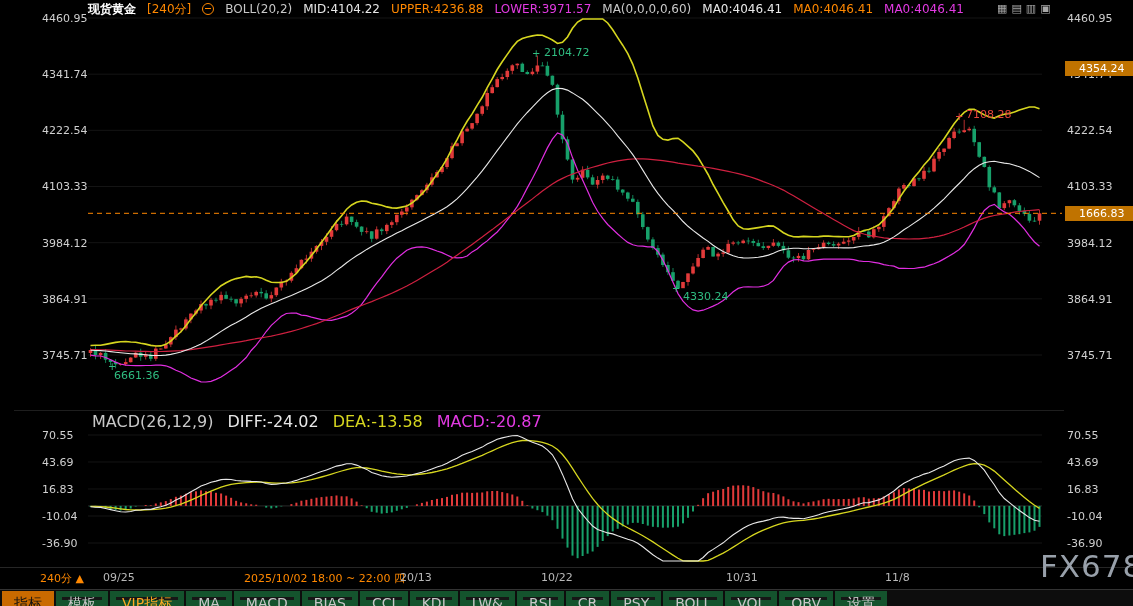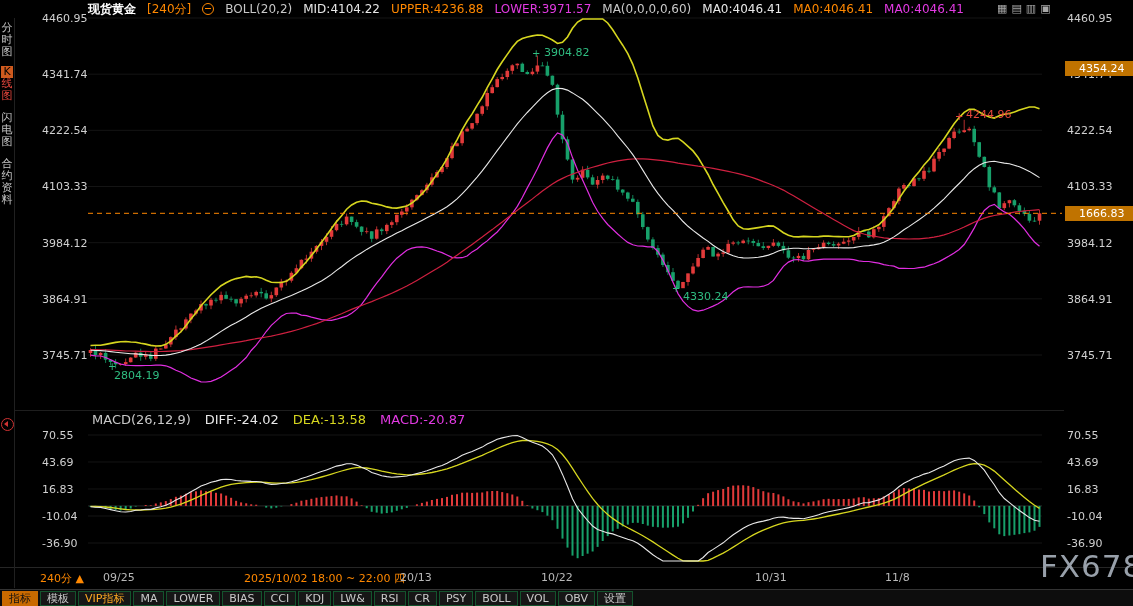--- a/index.html
+++ b/index.html
@@ -27,30 +27,30 @@
   
   #chart-svg{position:absolute;left:0;top:0;z-index:1;}
   
   .axL{position:absolute;left:42px;font-size:11px;color:#d0d0d0;z-index:2;}
   .axR{position:absolute;left:1067px;font-size:11px;color:#d0d0d0;z-index:2;}
   .tag{position:absolute;left:1065px;width:54px;background:#c07300;color:#fff;font-size:11px;
        padding:1px 14px;z-index:3;}
   .ann{position:absolute;font-size:11px;z-index:3;}
   .mark{position:absolute;font-size:10px;z-index:3;}
   .g{color:#2fbd81;} .r{color:#e8473d;}
-  .macd-legend{position:absolute;left:92px;top:412px;display:flex;gap:14px;font-size:13px;z-index:2;white-space:nowrap;}
+  .macd-legend{position:absolute;left:92px;top:412px;display:flex;gap:14px;font-size:16px;z-index:2;white-space:nowrap;}
   
   .tl-period{position:absolute;left:40px;top:571px;font-size:11px;color:#ff8800;z-index:4;cursor:pointer;}
   .tl-date{position:absolute;top:571px;font-size:11px;color:#b8b8b8;z-index:4;}
   .tl-cross{position:absolute;left:244px;top:571px;font-size:11px;color:#ff8800;z-index:4;}
   .watermark{position:absolute;left:996px;top:548px;font-size:31px;color:#98a0aa;letter-spacing:1px;z-index:4;margin-left:44px;}
   
   .toolbar{position:absolute;left:0;top:589px;width:100%;height:17px;display:flex;gap:2px;
            padding:1px 0 0 2px;box-sizing:border-box;border-top:1px solid #333;background:#0d0d0d;z-index:6;}
-  .tb{font-size:11px;line-height:13px;padding:0 6px;border:1px solid #14532d;background:#161616;color:#c8c8c8;cursor:pointer;white-space:nowrap;}
+  .tb{font-size:14px;line-height:13px;padding:0 6px;border:6px solid #14532d;background:#161616;color:#c8c8c8;cursor:pointer;white-space:nowrap;}
   .tb.sel{background:#c96a00;color:#101010;border-color:#c96a00;}
   .tb.vip{color:#ffaa22;}
 </style>
 </head>
 <body>
 
 <div id="app">
 
   <div class="topbar">
     <span class="t-sym">现货黄金</span>
@@ -66,27 +66,20 @@
     <span class="t-magenta">MA0:4046.41</span>
   </div>
 
   <div class="winicons">
     <span class="wicon">▦</span>
     <span class="wicon">▤</span>
     <span class="wicon">▥</span>
     <span class="wicon">▣</span>
   </div>
 
-  <div class="sidebar">
-    <div class="side-item" style="top:4px">分时图</div>
-    <div class="side-item sel" style="top:48px"><span class="k-first">K</span><span>线图</span></div>
-    <div class="side-item" style="top:94px">闪电图</div>
-    <div class="side-item" style="top:140px">合约资料</div>
-    <div class="collapse-icon"></div>
-  </div>
 
   <svg id="chart-svg" width="1133" height="606" viewBox="0 0 1133 606">
       <line x1="88" y1="18" x2="1042" y2="18" stroke="#141414"></line>
       <line x1="88" y1="74.168237235054" x2="1042" y2="74.168237235054" stroke="#141414"></line>
       <line x1="88" y1="130.331762764946" x2="1042" y2="130.331762764946" stroke="#141414"></line>
       <line x1="88" y1="186.5" x2="1042" y2="186.5" stroke="#141414"></line>
       <line x1="88" y1="242.668237235054" x2="1042" y2="242.668237235054" stroke="#141414"></line>
       <line x1="88" y1="298.836474470108" x2="1042" y2="298.836474470108" stroke="#141414"></line>
       <line x1="88" y1="355" x2="1042" y2="355" stroke="#141414"></line>
       <line x1="14" y1="410.5" x2="1064" y2="410.5" stroke="#1e1e1e"></line>
@@ -685,27 +678,27 @@
   <div class="axR" style="top:124px">4222.54</div>
   <div class="axR" style="top:180px">4103.33</div>
   <div class="axR" style="top:237px">3984.12</div>
   <div class="axR" style="top:293px">3864.91</div>
   <div class="axR" style="top:349px">3745.71</div>
 
   <div class="tag" style="top:61px">4354.24</div>
   <div class="tag" style="top:206px">1666.83</div>
 
   <div class="mark g" style="left:532px;top:48px">+</div>
-  <div class="ann g" style="left:544px;top:46px">3904.82</div>
+  <div class="ann g" style="left:544px;top:46px">2104.72</div>
   <div class="mark r" style="left:955px;top:111px">+</div>
-  <div class="ann r" style="left:966px;top:108px">4244.96</div>
+  <div class="ann r" style="left:966px;top:108px">7108.28</div>
   <div class="mark g" style="left:672px;top:283px">+</div>
   <div class="ann g" style="left:683px;top:290px">4330.24</div>
   <div class="mark g" style="left:108px;top:361px">+</div>
-  <div class="ann g" style="left:114px;top:369px">2804.19</div>
+  <div class="ann g" style="left:114px;top:369px">6661.36</div>
 
   <div class="macd-legend">
     <span class="t-gray">MACD(26,12,9)</span>
     <span class="t-white">DIFF:-24.02</span>
     <span class="t-yellow">DEA:-13.58</span>
     <span class="t-magenta">MACD:-20.87</span>
   </div>
 
   <div class="axL" style="top:429px">70.55</div>
   <div class="axL" style="top:456px">43.69</div>
@@ -719,31 +712,31 @@
   <div class="axR" style="top:537px">-36.90</div>
 
   <div class="tl-period">
     <span>240分</span>
     <span>▲</span>
   </div>
   <div class="tl-date" style="left:103px">09/25</div>
   <div class="tl-cross">2025/10/02 18:00 ~ 22:00 四</div>
   <div class="tl-date" style="left:400px">20/13</div>
   <div class="tl-date" style="left:541px">10/22</div>
-  <div class="tl-date" style="left:755px">10/31</div>
+  <div class="tl-date" style="left:726px">10/31</div>
   <div class="tl-date" style="left:885px">11/8</div>
 
   <div class="watermark">FX678</div>
 
   <div class="toolbar">
     <span class="tb sel">指标</span>
     <span class="tb">模板</span>
     <span class="tb vip">VIP指标</span>
     <span class="tb">MA</span>
-    <span class="tb">LOWER</span>
+    <span class="tb">MACD</span>
     <span class="tb">BIAS</span>
     <span class="tb">CCI</span>
     <span class="tb">KDJ</span>
     <span class="tb">LW&amp;</span>
     <span class="tb">RSI</span>
     <span class="tb">CR</span>
     <span class="tb">PSY</span>
     <span class="tb">BOLL</span>
     <span class="tb">VOL</span>
     <span class="tb">OBV</span>

